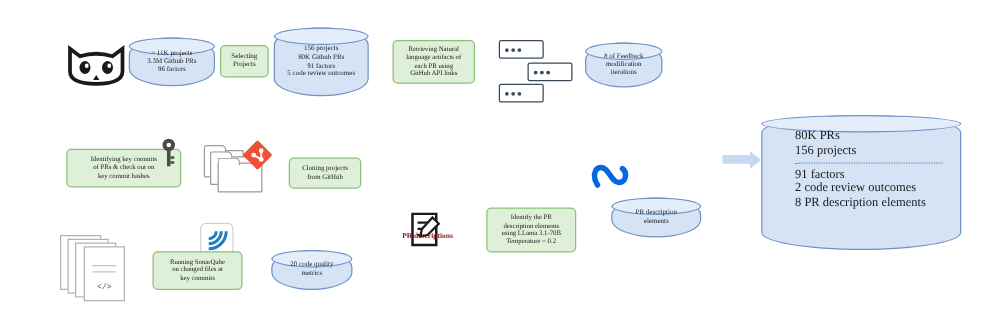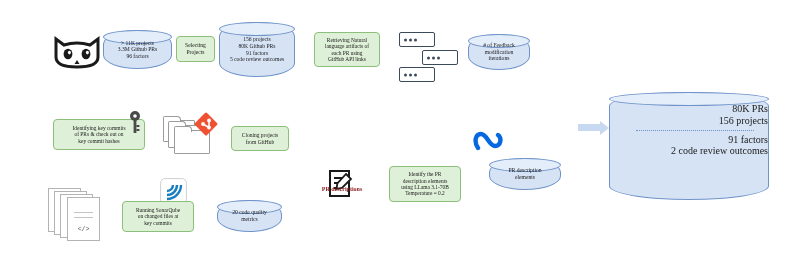--- a/index.html
+++ b/index.html
@@ -214,20 +214,21 @@
     <div>Identify the PR</div>
     <div>description elements</div>
     <div>using LLama 3.1-70B</div>
     <div>Temperature = 0.2</div>
   </div>
 </div>
 
 <div class="arrow" style="left:578px;top:124px;width:22px;"></div>
 
 <div class="cyl" style="left:609px;top:92px;width:160px;height:108px;font-size:10px;align-items:flex-start;">
-  <div class="ctext" style="text-align:right;width:100%;padding:10px 0 0 26px;">
+  <div class="ctext" style="text-align:left;width:100%;padding:10px 0 0 26px;">
     <div>80K PRs</div>
     <div>156 projects</div>
     <div style="border-top:1px dotted #6f93c9;margin:3px 14px 3px 0;"></div>
     <div>91 factors</div>
     <div>2 code review outcomes</div>
+    <div>8 PR description elements</div>
   </div>
 </div>
 
 </body></html>

